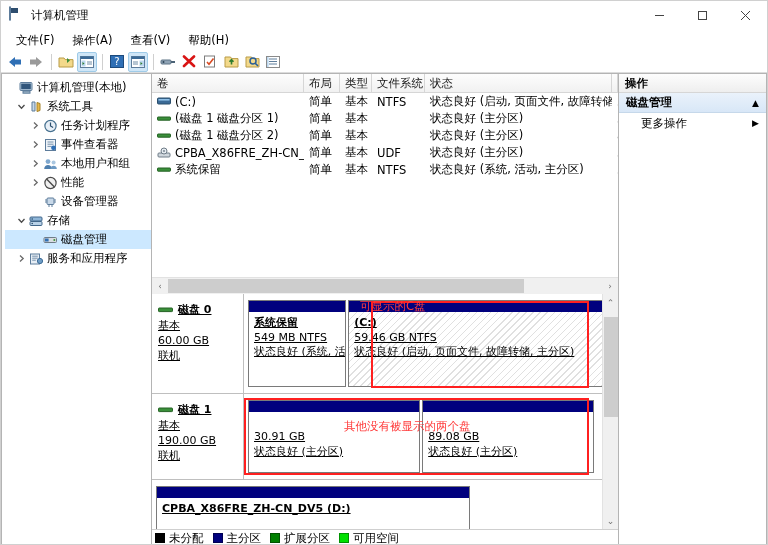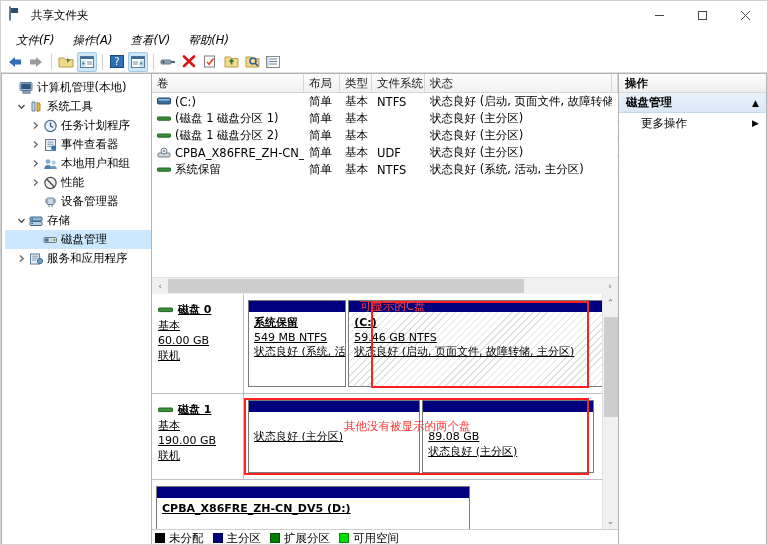--- a/index.html
+++ b/index.html
@@ -65,21 +65,20 @@
   }
   .wcbtn svg { display: block; }
 
   
   .menubar {
     height: 22px;
     background: #ffffff;
     display: flex;
     align-items: center;
     padding-left: 6px;
-    font-style: italic;
   }
   .menuitem {
     font-size: 11.5px;
     padding: 2px 9px;
     color: #000;
     white-space: nowrap;
   }
 
   
   .toolbar {
@@ -352,21 +351,21 @@
 </style>
 </head>
 <body>
 
 <div id="app">
 
   <div class="titlebar">
     <span class="tb-icon">
       <span class="mmc-glyph"></span>
     </span>
-    <span class="tb-title">共享文件夹</span>
+    <span class="tb-title">计算机管理</span>
     <div class="wincontrols">
       <div class="wcbtn">
         <svg width="11" height="11" viewBox="0 0 11 11">
             <rect x="1" y="5" width="9" height="1" fill="#444"></rect>
           </svg>
       </div>
       <div class="wcbtn">
         <svg width="11" height="11" viewBox="0 0 11 11">
             <rect x="1.5" y="1.5" width="8" height="8" fill="none" stroke="#444" stroke-width="1"></rect>
           </svg>
@@ -780,20 +779,21 @@
               </div>
               <div>基本</div>
               <div>190.00 GB</div>
               <div>联机</div>
             </div>
             <div class="disk-parts">
               <div class="part" style="width:49.2%">
                 <div class="pbar"></div>
                 <div class="pbody">
                   <div style="height:14px"></div>
+                  <div>30.91 GB</div>
                   <div>状态良好 (主分区)</div>
                 </div>
               </div>
               <div class="part" style="width:49.2%">
                 <div class="pbar"></div>
                 <div class="pbody">
                   <div style="height:14px"></div>
                   <div>89.08 GB</div>
                   <div>状态良好 (主分区)</div>
                 </div>

